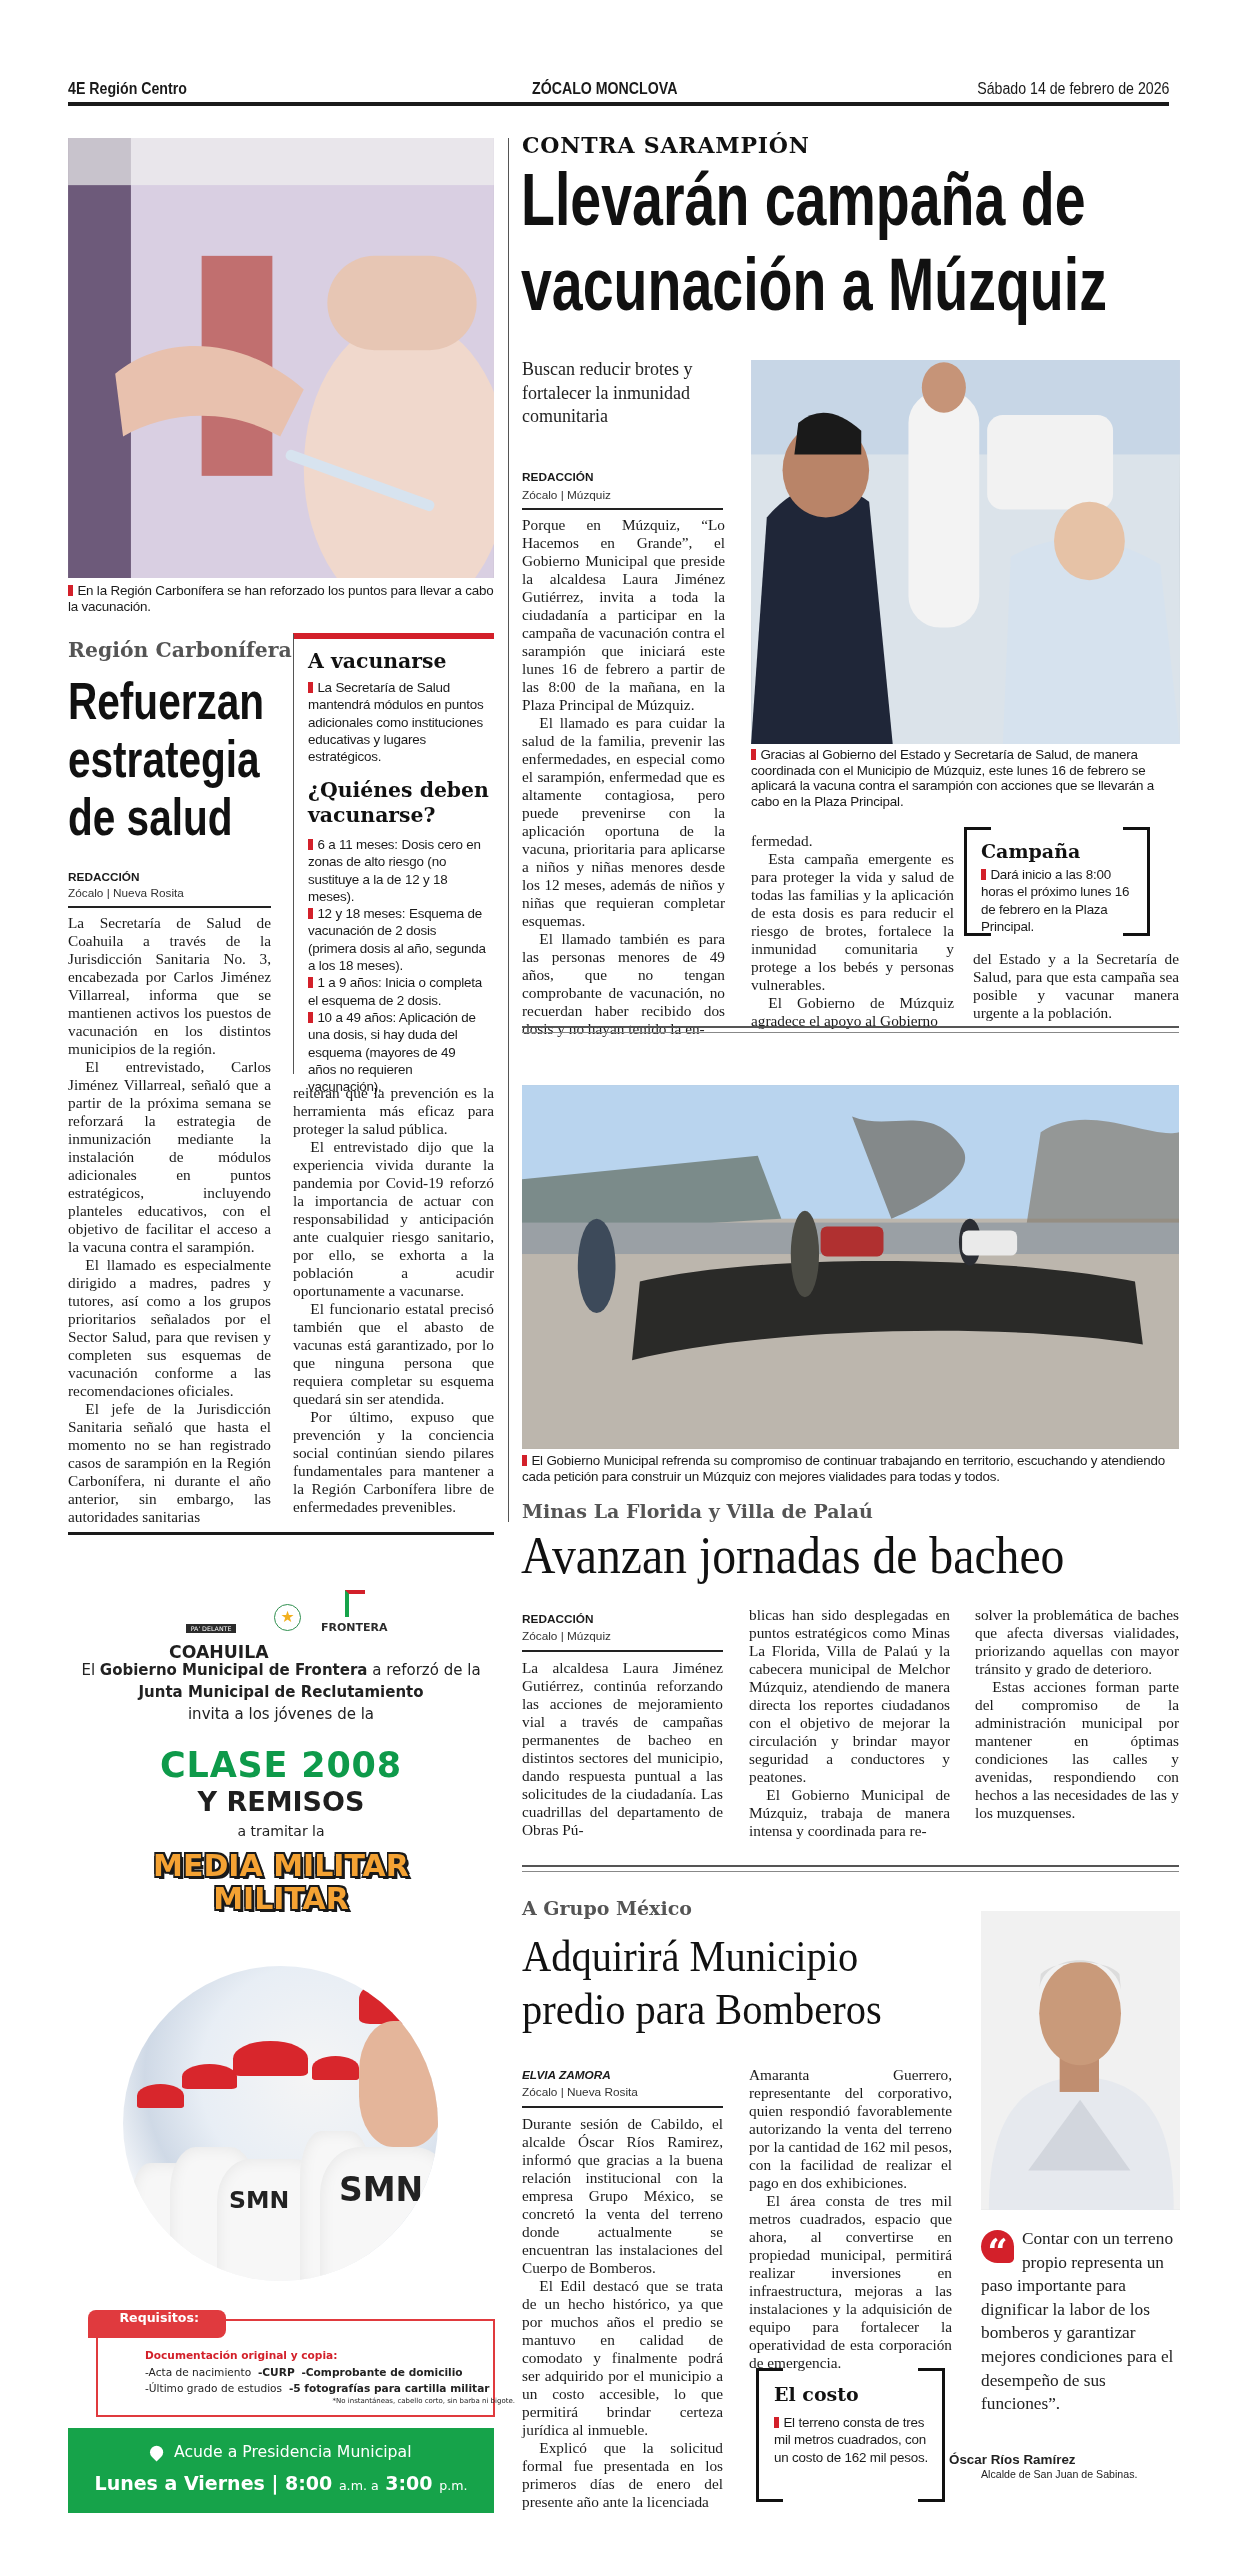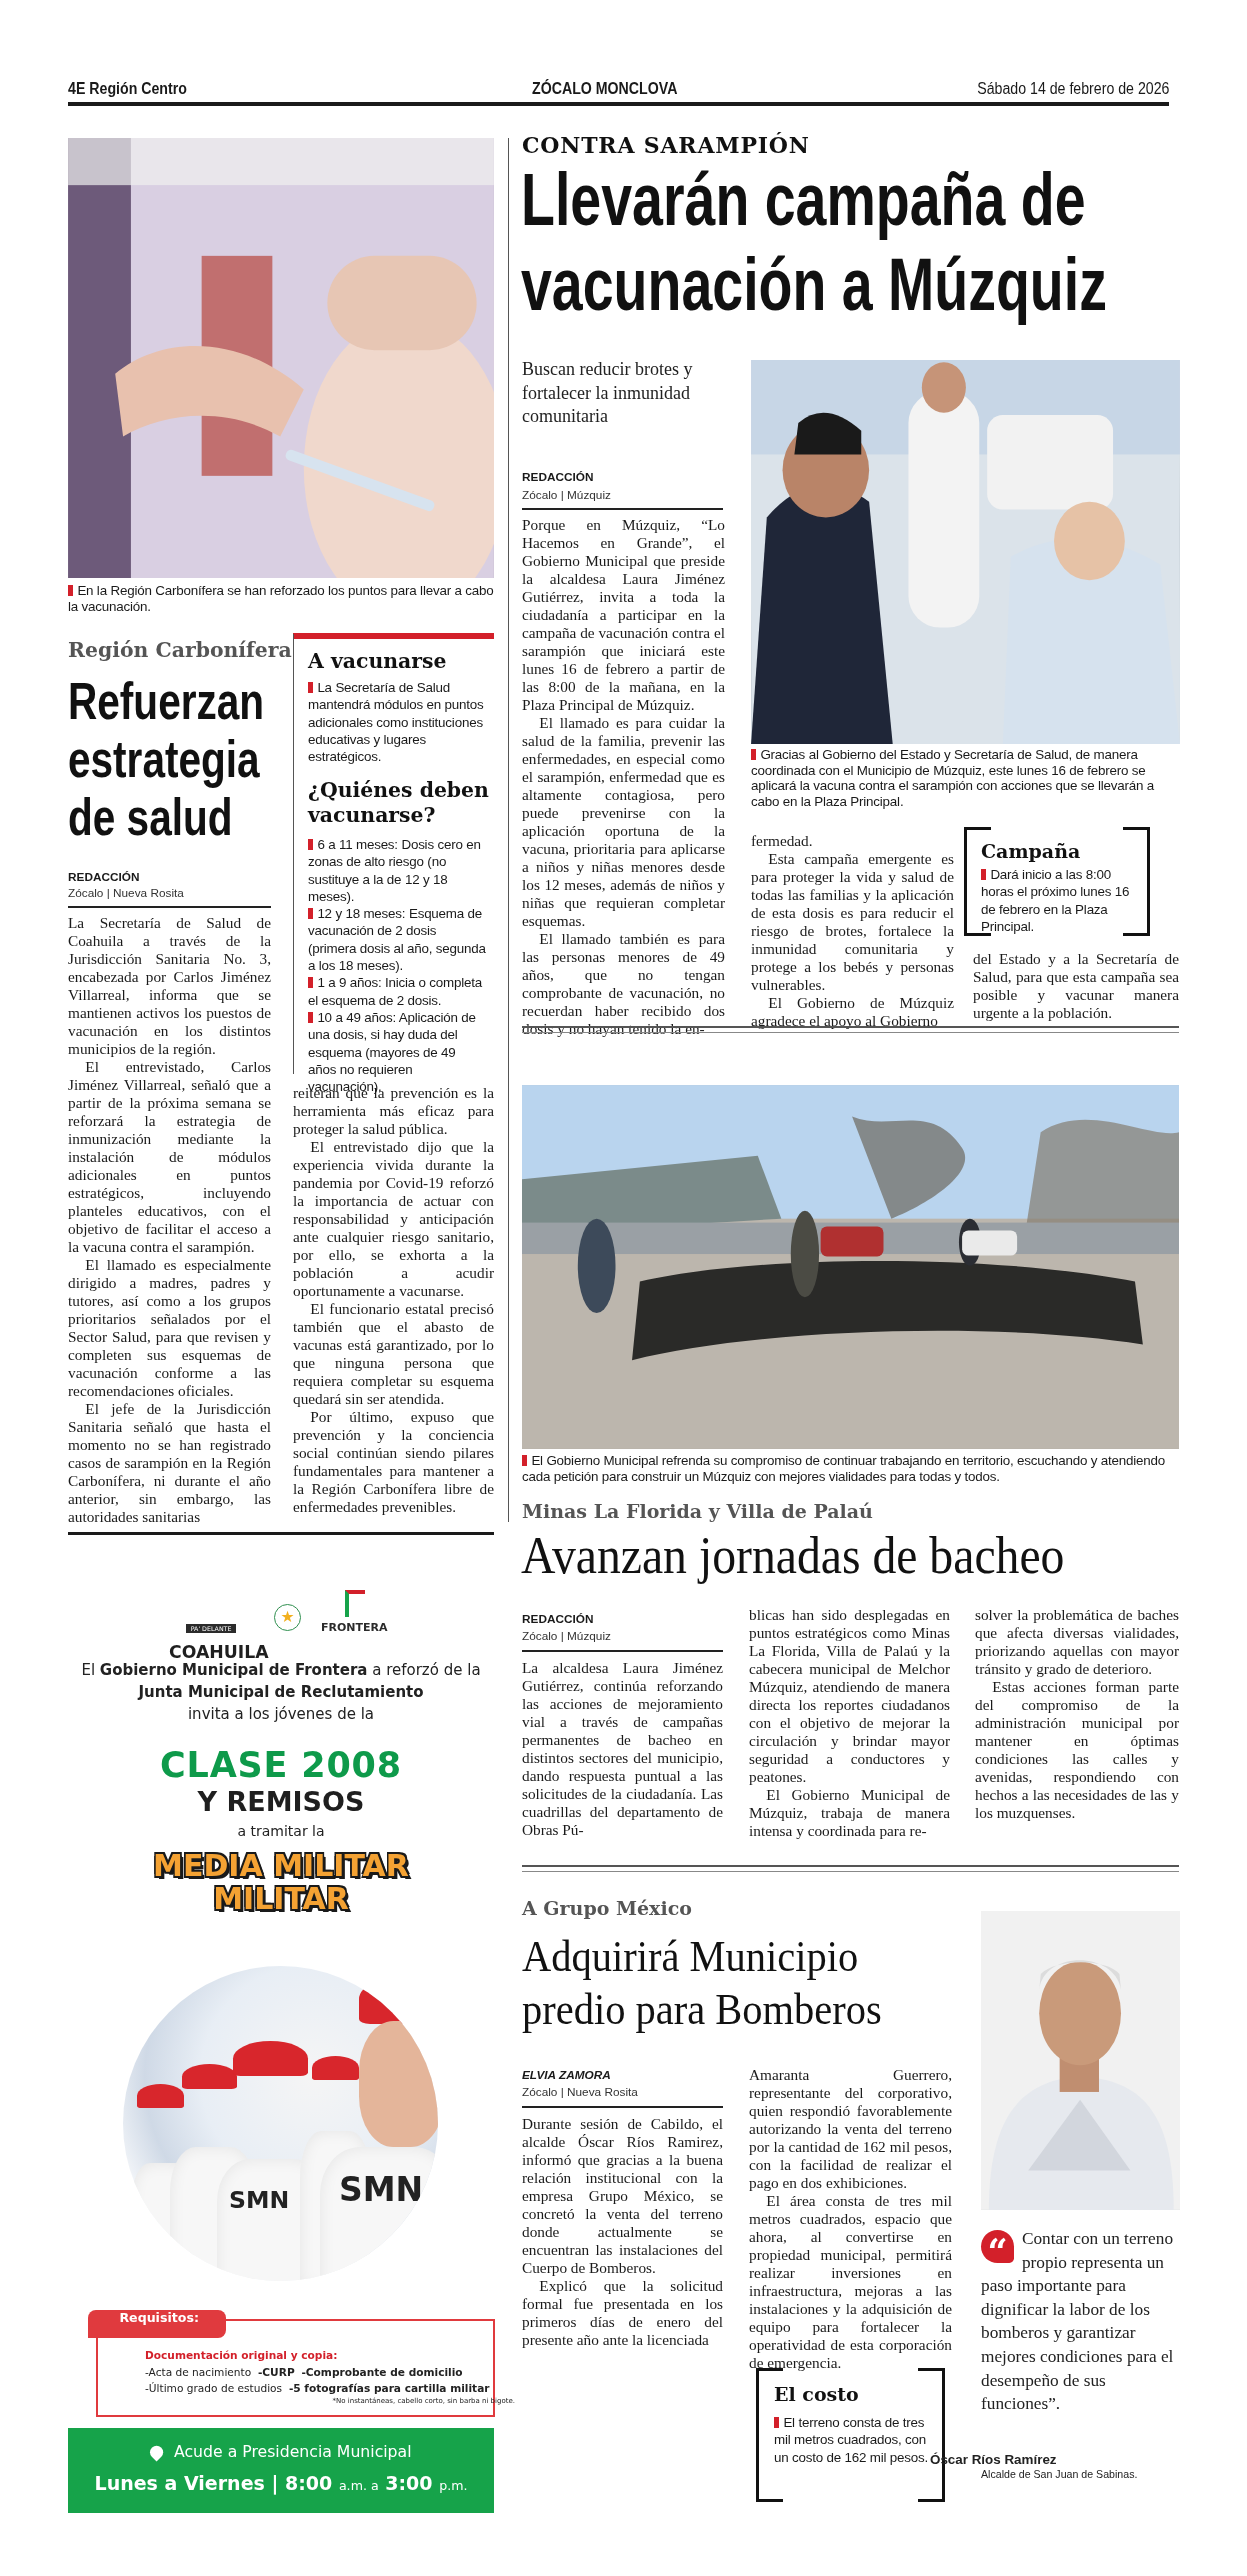--- a/index.html
+++ b/index.html
@@ -297,20 +297,21 @@
 <div class="abs kicker" style="left:522px; top:1897px; font-size:19px;">A Grupo México</div>
 <div class="abs serif" style="left:522px; top:1930px; font-size:44px; line-height:53px; color:#111; transform:scaleX(0.92); transform-origin:left top; white-space:nowrap;">
   <div>Adquirirá Municipio</div>
   <div>predio para Bomberos</div>
 </div>
 <div class="abs byline-name" style="left:522px; top:2068px;font-style:italic;">ELVIA ZAMORA</div>
 <div class="abs byline-place" style="left:522px; top:2085px;">Zócalo | Nueva Rosita</div>
 <div class="abs byline-rule" style="left:522px; top:2106px; width:201px;"></div>
 <div class="abs body-text" style="left:522px; top:2115px; width:201px;">
   <p class="first">Durante sesión de Cabildo, el alcalde Óscar Ríos Ramirez, informó que gracias a la buena relación institucional con la empresa Grupo México, se concretó la venta del terreno donde actualmente se encuentran las instalaciones del Cuerpo de Bomberos.</p>
+  <p>El Edil destacó que se trata de un hecho histórico, ya que por muchos años el predio se mantuvo en calidad de comodato y finalmente podrá ser adquirido por el municipio a un costo accesible, lo que permitirá brindar certeza jurídica al inmueble.</p>
   <p>Explicó que la solicitud formal fue presentada en los primeros días de enero del presente año ante la licenciada</p>
 </div>
 <div class="abs body-text" style="left:749px; top:2066px; width:203px;">
   <p class="first">Amaranta Guerrero, representante del corporativo, quien respondió favorablemente autorizando la venta del terreno por la cantidad de 162 mil pesos, con la facilidad de realizar el pago en dos exhibiciones.</p>
   <p>El área consta de tres mil metros cuadrados, espacio que ahora, al convertirse en propiedad municipal, permitirá realizar inversiones en infraestructura, mejoras a las instalaciones y la adquisición de equipo para fortalecer la operatividad de esta corporación de emergencia.</p>
 </div>
 
 <div class="abs bracket" style="left:756px; top:2368px; width:189px; height:134px;">
   <div class="bracket-corner" style="left:-3.1px; top:0;"></div>
   <div class="bracket-corner" style="right:-3.1px; top:0;"></div>
@@ -328,15 +329,15 @@
     <path d="M10 380 C 10 250, 60 215, 126 210 C 200 215, 245 250, 245 380 Z" fill="#e6e9ee"></path>
     <rect x="100" y="180" width="50" height="50" fill="#c08e70"></rect>
     <ellipse cx="126" cy="130" rx="52" ry="66" fill="#c99a7a"></ellipse>
     <path d="M74 100 C 80 50, 170 50, 178 100 L 176 80 C 160 60, 95 60, 76 80 Z" fill="#dcdcdc"></path>
     <path d="M60 330 L 126 240 L 190 330 Z" fill="#d2d6dd"></path>
   </svg>
 </div>
 <div class="abs serif" style="left:981px; top:2227px; width:199px; font-size:17.3px; line-height:23.6px; color:#222;">
   <span class="quote-mark">“</span><span>Contar con un terreno propio representa un paso importante para dignificar la labor de los bomberos y garantizar mejores condiciones para el desempeño de sus funciones”.</span>
 </div>
-<div class="abs sans" style="left:930px; top:2452px; font-weight:bold; font-size:13.4px; color:#222;text-align:center;">Óscar Ríos Ramírez</div>
+<div class="abs sans" style="left:949px; top:2452px; font-weight:bold; font-size:13.4px; color:#222;text-align:center;">Óscar Ríos Ramírez</div>
 <div class="abs sans" style="left:981px; top:2467px; font-size:11.8px; color:#222; transform:scaleX(0.9); transform-origin:left top;">Alcalde de San Juan de Sabinas.</div>
 
 
 </body></html>

